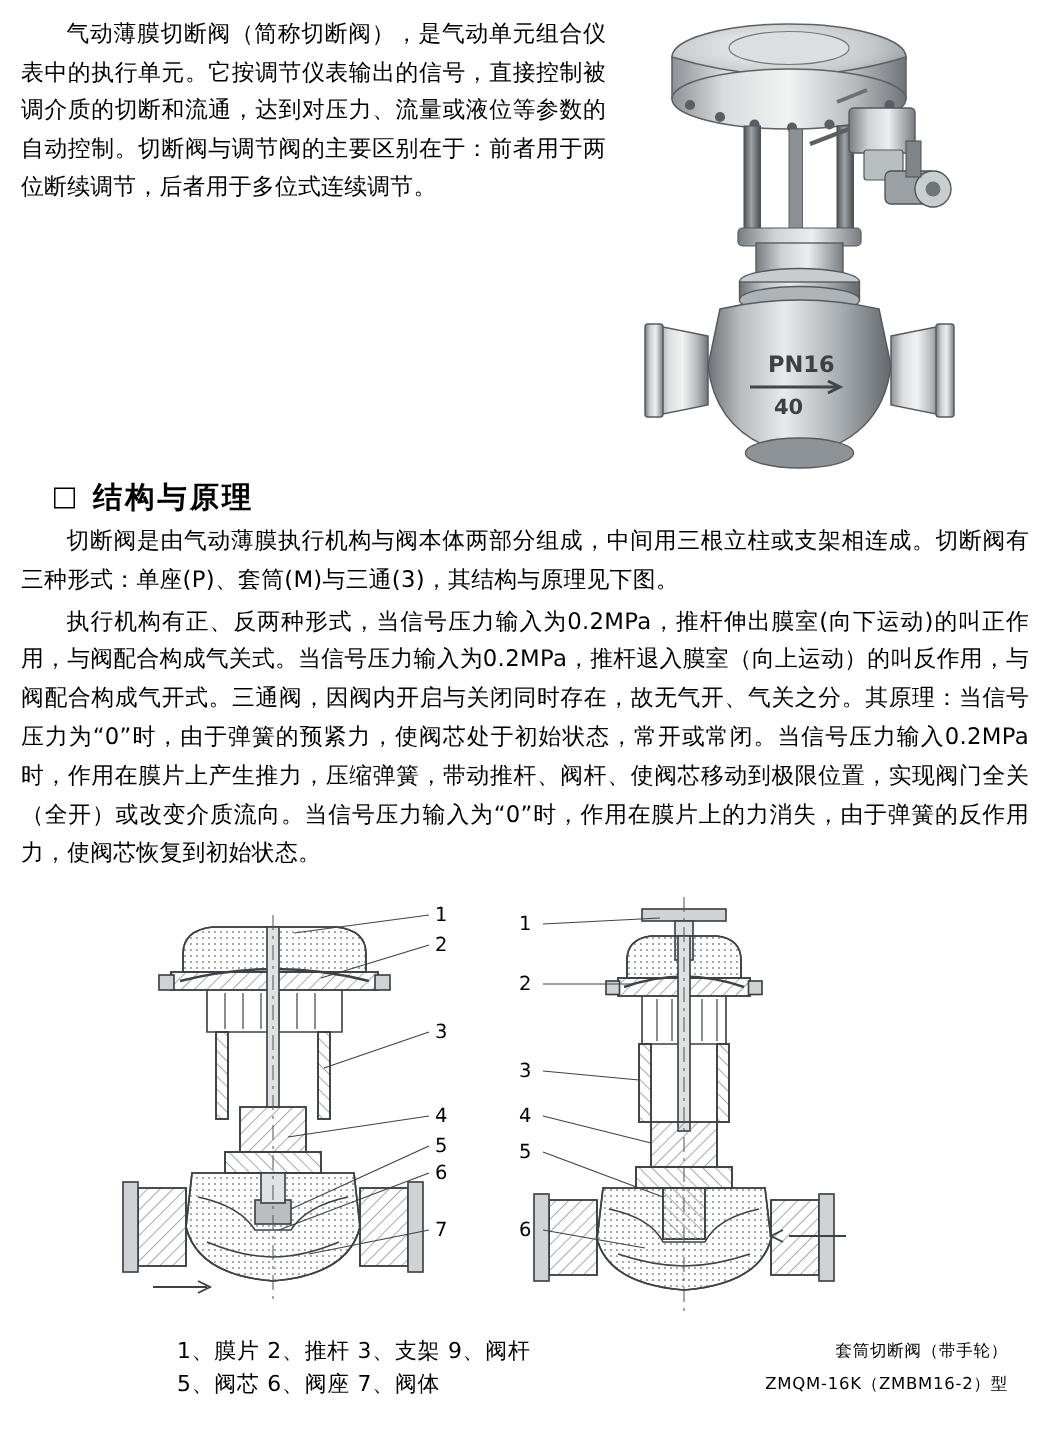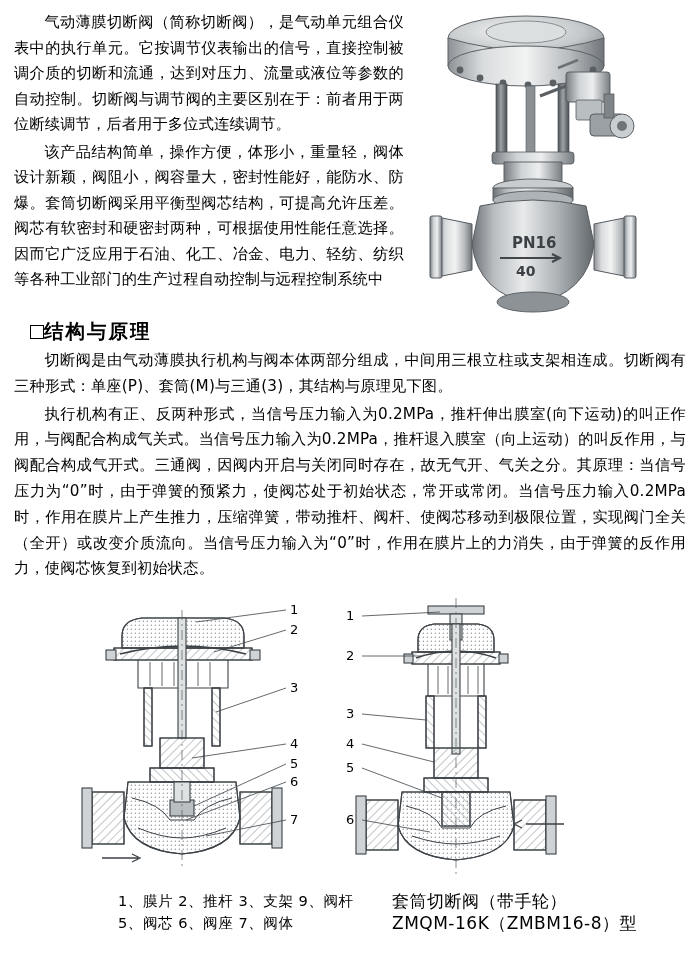--- a/index.html
+++ b/index.html
@@ -44,24 +44,25 @@
     left: 408px;
     top: 8px;
     width: 284px;
     height: 310px;
   }
   .photo svg { display: block; }
 
   
   .section-head {
     position: absolute;
-    left: 30px;
+    left: 36px;
     top: 318px;
     display: flex;
     align-items: center;
+    gap: 12px;
   }
   .section-head .sq {
     width: 14px;
     height: 14px;
     border: 1.6px solid #000;
     box-sizing: border-box;
   }
   .section-head .txt {
     font-size: 19.5px;
     font-weight: bold;
@@ -102,34 +103,34 @@
     width: 250px;
     font-size: 14.6px;
     line-height: 22px;
     letter-spacing: 0.5px;
   }
   .caption-right {
     position: absolute;
     left: 392px;
     top: 890px;
     width: 280px;
-    font-size: 17px;
+    font-size: 11px;
     line-height: 22px;
     letter-spacing: 0.5px;
+    text-align: right;
   }
   .caption-left div, .caption-right div { white-space: nowrap; }
 </style>
 </head>
 <body>
 
 <div class="page">
 
   <div class="intro">
     <p>气动薄膜切断阀（简称切断阀），是气动单元组合仪表中的执行单元。它按调节仪表输出的信号，直接控制被调介质的切断和流通，达到对压力、流量或液位等参数的自动控制。切断阀与调节阀的主要区别在于：前者用于两位断续调节，后者用于多位式连续调节。</p>
-    <p>该产品结构简单，操作方便，体形小，重量轻，阀体设计新颖，阀阻小，阀容量大，密封性能好，能防水、防爆。套筒切断阀采用平衡型阀芯结构，可提高允许压差。阀芯有软密封和硬密封两种，可根据使用性能任意选择。因而它广泛应用于石油、化工、冶金、电力、轻纺、纺织等各种工业部门的生产过程自动控制与远程控制系统中</p>
   </div>
 
   <div class="photo">
     <svg width="284" height="310" viewBox="0 0 284 310" xmlns="http://www.w3.org/2000/svg">
       <defs>
         <linearGradient id="gMetal" x1="0" y1="0" x2="1" y2="0">
           <stop offset="0" stop-color="#8d9196"></stop>
           <stop offset="0.22" stop-color="#d9dcdd"></stop>
           <stop offset="0.5" stop-color="#f2f3f3"></stop>
           <stop offset="0.78" stop-color="#b7bbbe"></stop>
@@ -379,16 +380,16 @@
     </svg>
   </div>
 
   <div class="caption-left">
     <div>1、膜片 2、推杆 3、支架 9、阀杆</div>
     <div>5、阀芯 6、阀座 7、阀体</div>
   </div>
 
   <div class="caption-right">
     <div>套筒切断阀（带手轮）</div>
-    <div>ZMQM-16K（ZMBM16-8）型</div>
+    <div>ZMQM-16K（ZMBM16-2）型</div>
   </div>
 
 </div>
 
 </body></html>

